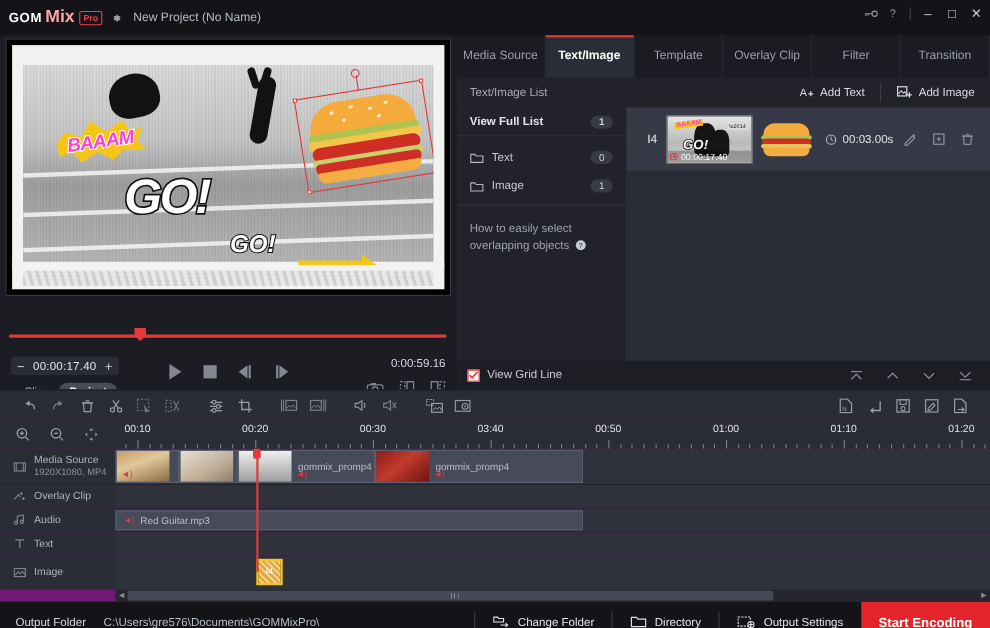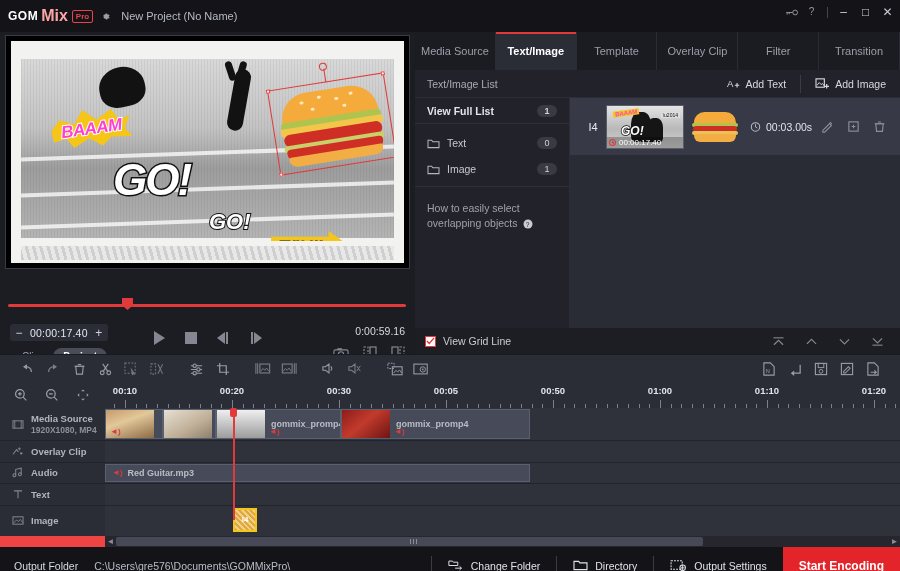--- a/index.html
+++ b/index.html
@@ -187,21 +187,21 @@
   .gb-label { font-size: 10.5px; color: #c9ccd4; flex: 1; }
   .gb-arrows { display: flex; gap: 20px; margin-right: 6px; }
   .gb-arrow { opacity: .6; cursor: pointer; display: flex; }
 
   
   .edit-toolbar { height: 28px; background: #2b2d36; display: flex; align-items: center; position: relative; border-top: 1px solid #1a1b21; }
   .etb { opacity: .72; cursor: pointer; display: flex; align-items: center; justify-content: center; width: 26px; height: 28px; }
   .etb-gap { width: 14px; }
 
   
-  .tl-wrap { background: #ef4444; height: 165px; position: relative; font-weight: bold; }
+  .tl-wrap { background: #701a75; height: 165px; position: relative; }
   .tl-head { height: 26px; display: flex; align-items: center; background: #2b2d36; }
   .tl-zoom { width: 105px; display: flex; align-items: center; gap: 17px; padding-left: 14px; }
   .tlz { opacity: .75; cursor: pointer; display: flex; }
   .ruler { flex: 1; position: relative; height: 26px; overflow: hidden; }
   .rl-label { position: absolute; top: 3px; font-size: 9.5px; color: #e2e4ea; transform: translateX(-50%); }
   .rl-tick { position: absolute; bottom: 0; width: 1px; background: #7c808c; }
   .tracks { position: relative; }
   .track { display: flex; height: 21.5px; border-bottom: 1px solid #22242c; }
   .track.tall { height: 33px; }
   .tr-label { width: 105px; background: #2b2d36; display: flex; align-items: center; gap: 7px; padding-left: 12px; font-size: 9.5px; color: #b0b4be; }
@@ -722,21 +722,21 @@
           <span class="rl-tick" style="left: 127px; height: 8px;"></span>
           <span class="rl-tick" style="left: 137.7px; height: 4px;"></span>
           <span class="rl-tick" style="left: 148.4px; height: 4px;"></span>
           <span class="rl-tick" style="left: 159.1px; height: 4px;"></span>
           <span class="rl-tick" style="left: 169.8px; height: 4px;"></span>
           <span class="rl-tick" style="left: 180.5px; height: 4px;"></span>
           <span class="rl-tick" style="left: 191.2px; height: 4px;"></span>
           <span class="rl-tick" style="left: 201.9px; height: 4px;"></span>
           <span class="rl-tick" style="left: 212.6px; height: 4px;"></span>
           <span class="rl-tick" style="left: 223.3px; height: 4px;"></span>
-          <span class="rl-label" style="left: 341px;">00:05</span>
+          <span class="rl-label" style="left: 341px;">03:40</span>
           <span class="rl-tick" style="left: 234px; height: 8px;"></span>
           <span class="rl-tick" style="left: 244.7px; height: 4px;"></span>
           <span class="rl-tick" style="left: 255.4px; height: 4px;"></span>
           <span class="rl-tick" style="left: 266.1px; height: 4px;"></span>
           <span class="rl-tick" style="left: 276.8px; height: 4px;"></span>
           <span class="rl-tick" style="left: 287.5px; height: 4px;"></span>
           <span class="rl-tick" style="left: 298.2px; height: 4px;"></span>
           <span class="rl-tick" style="left: 308.9px; height: 4px;"></span>
           <span class="rl-tick" style="left: 319.6px; height: 4px;"></span>
           <span class="rl-tick" style="left: 330.3px; height: 4px;"></span>

